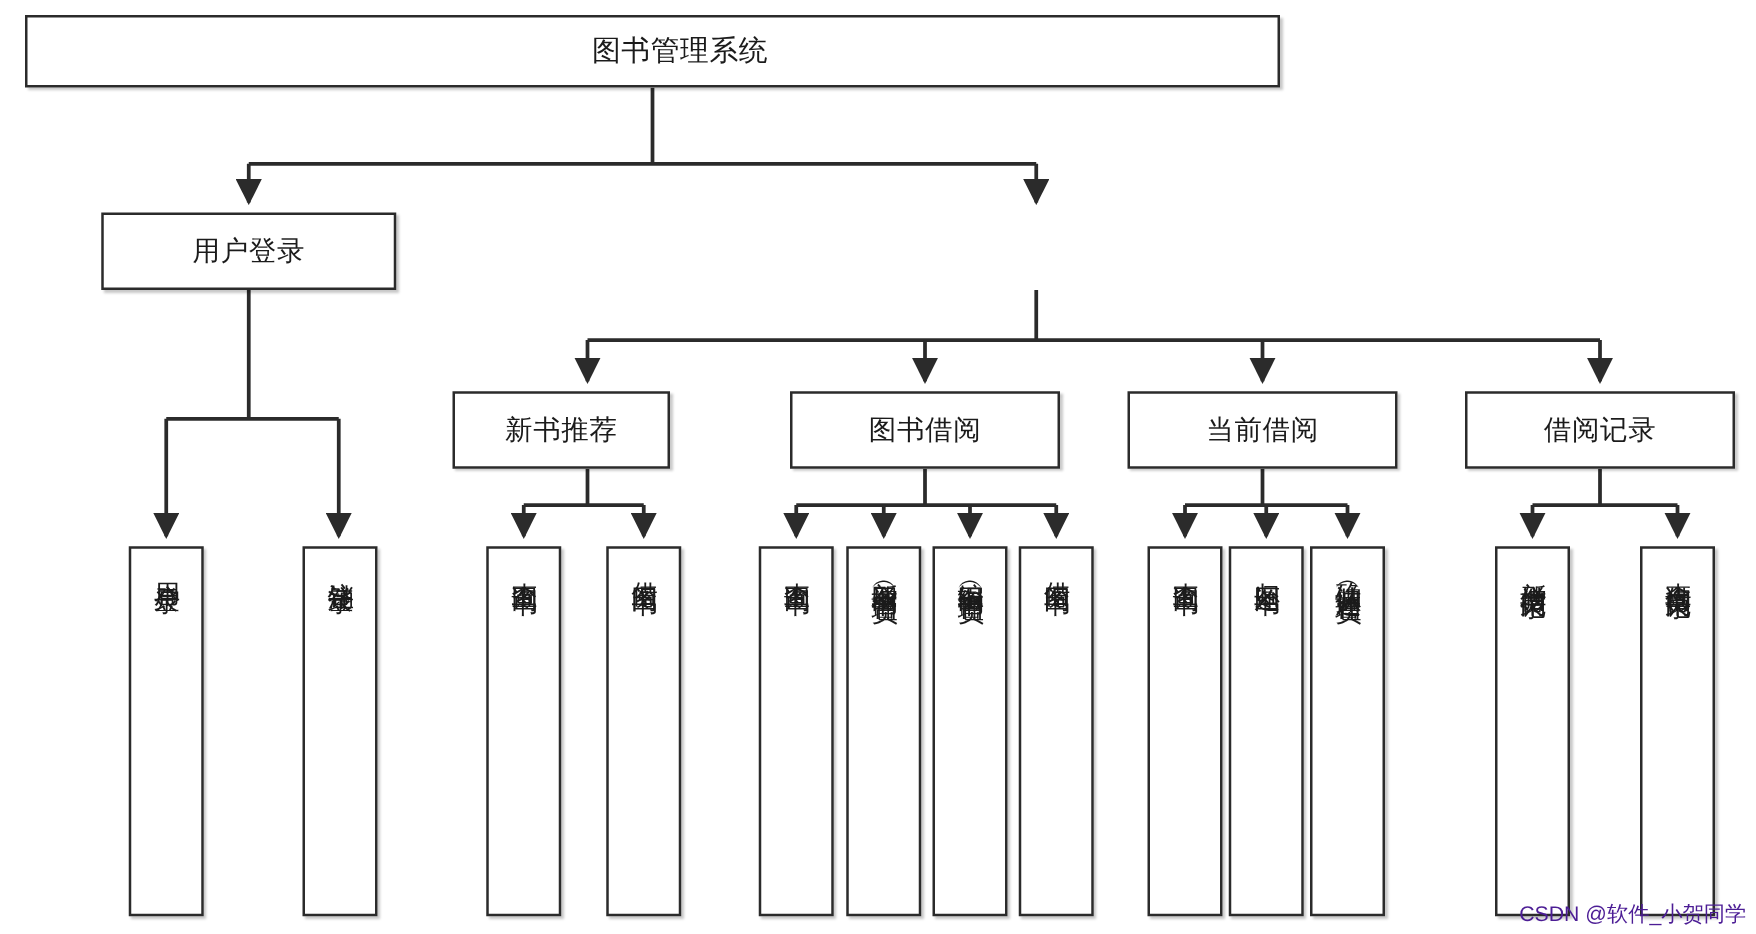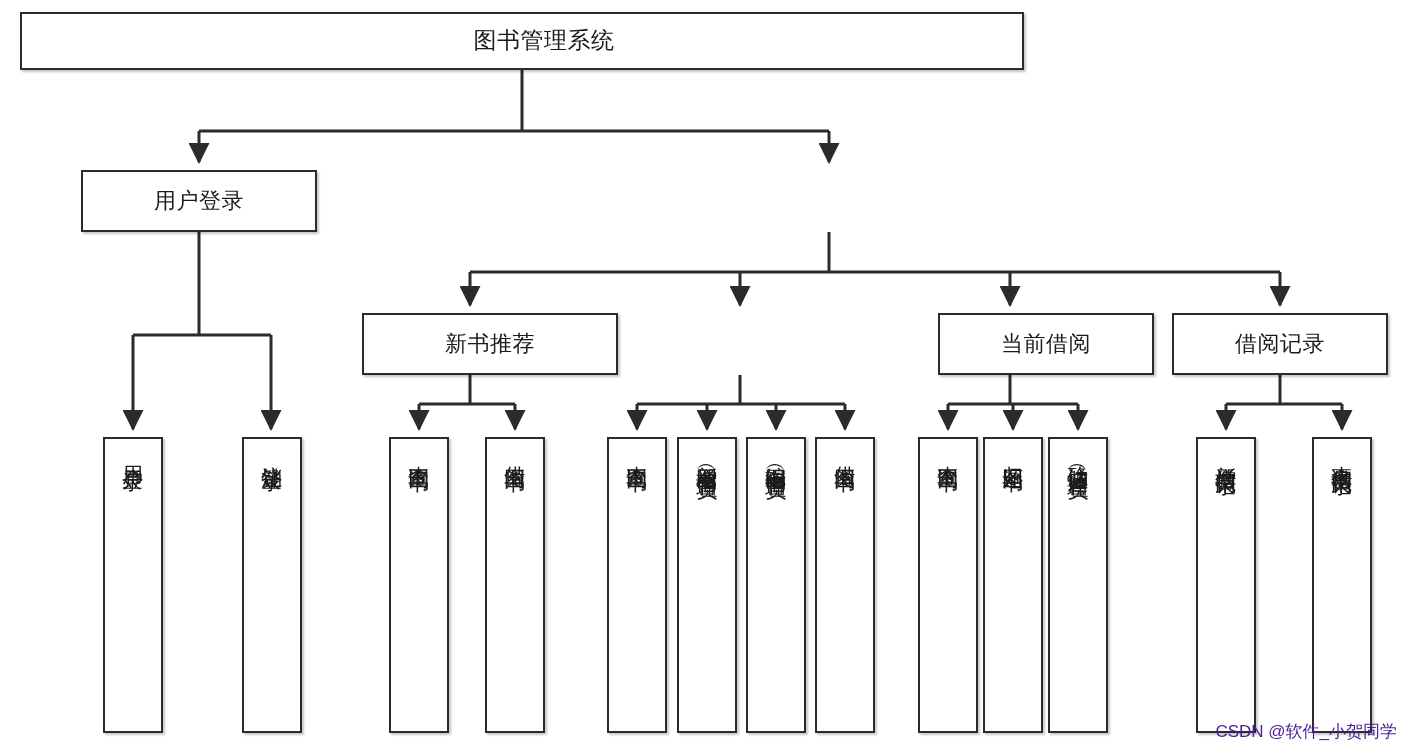--- a/index.html
+++ b/index.html
@@ -132,24 +132,27 @@
   </svg>
 
   <div class="node horizontal root" style="left:20px; top:12px; width:1004px; height:58px;padding-left:44px;">
     <span class="node-label">图书管理系统</span>
   </div>
 
   <div class="node horizontal" style="left:81px; top:170px; width:236px; height:62px;">
     <span class="node-label">用户登录</span>
   </div>
 
-  <div class="node horizontal" style="left:362px; top:313px; width:256px; height:62px;">
+  <div class="node horizontal" style="left:362px; top:313px; width:174px; height:62px;">
     <span class="node-label">新书推荐</span>
   </div>
-  <div class="node horizontal" style="left:902px; top:313px; width:216px; height:62px;margin-left:36px;">
+  <div class="node horizontal" style="left:632px; top:313px; width:216px; height:62px;">
+    <span class="node-label">图书借阅</span>
+  </div>
+  <div class="node horizontal" style="left:902px; top:313px; width:216px; height:62px;">
     <span class="node-label">当前借阅</span>
   </div>
   <div class="node horizontal" style="left:1172px; top:313px; width:216px; height:62px;">
     <span class="node-label">借阅记录</span>
   </div>
 
   <div class="node vertical" style="left:103px; top:437px; width:60px; height:296px;">
     <span class="node-label">用户登录</span>
   </div>
   <div class="node vertical" style="left:242px; top:437px; width:60px; height:296px;">

